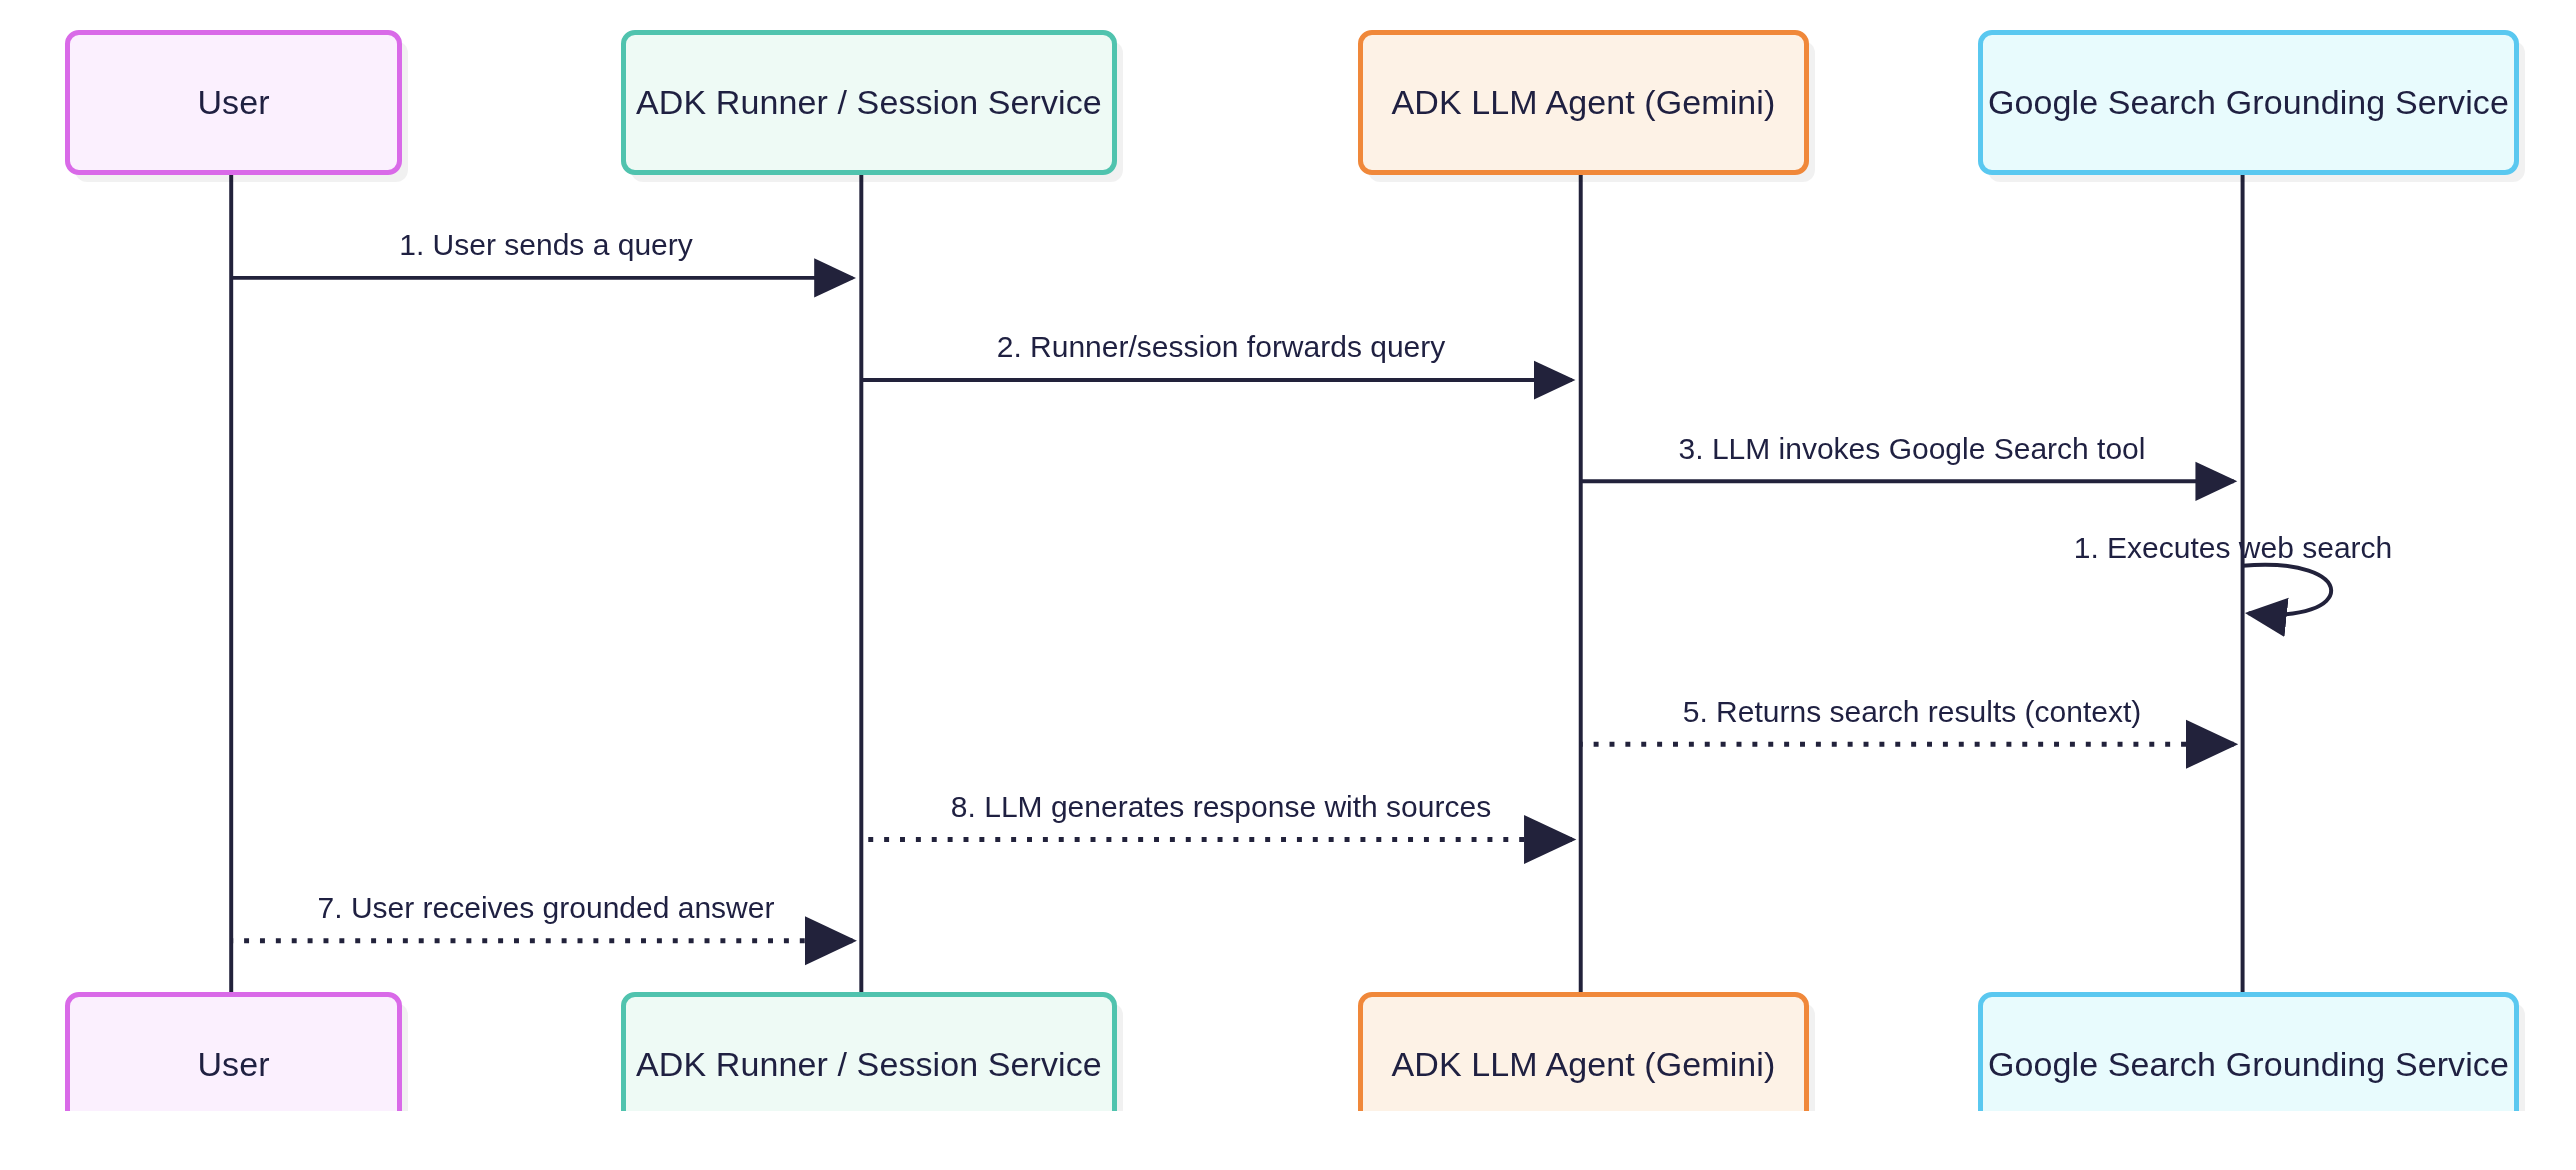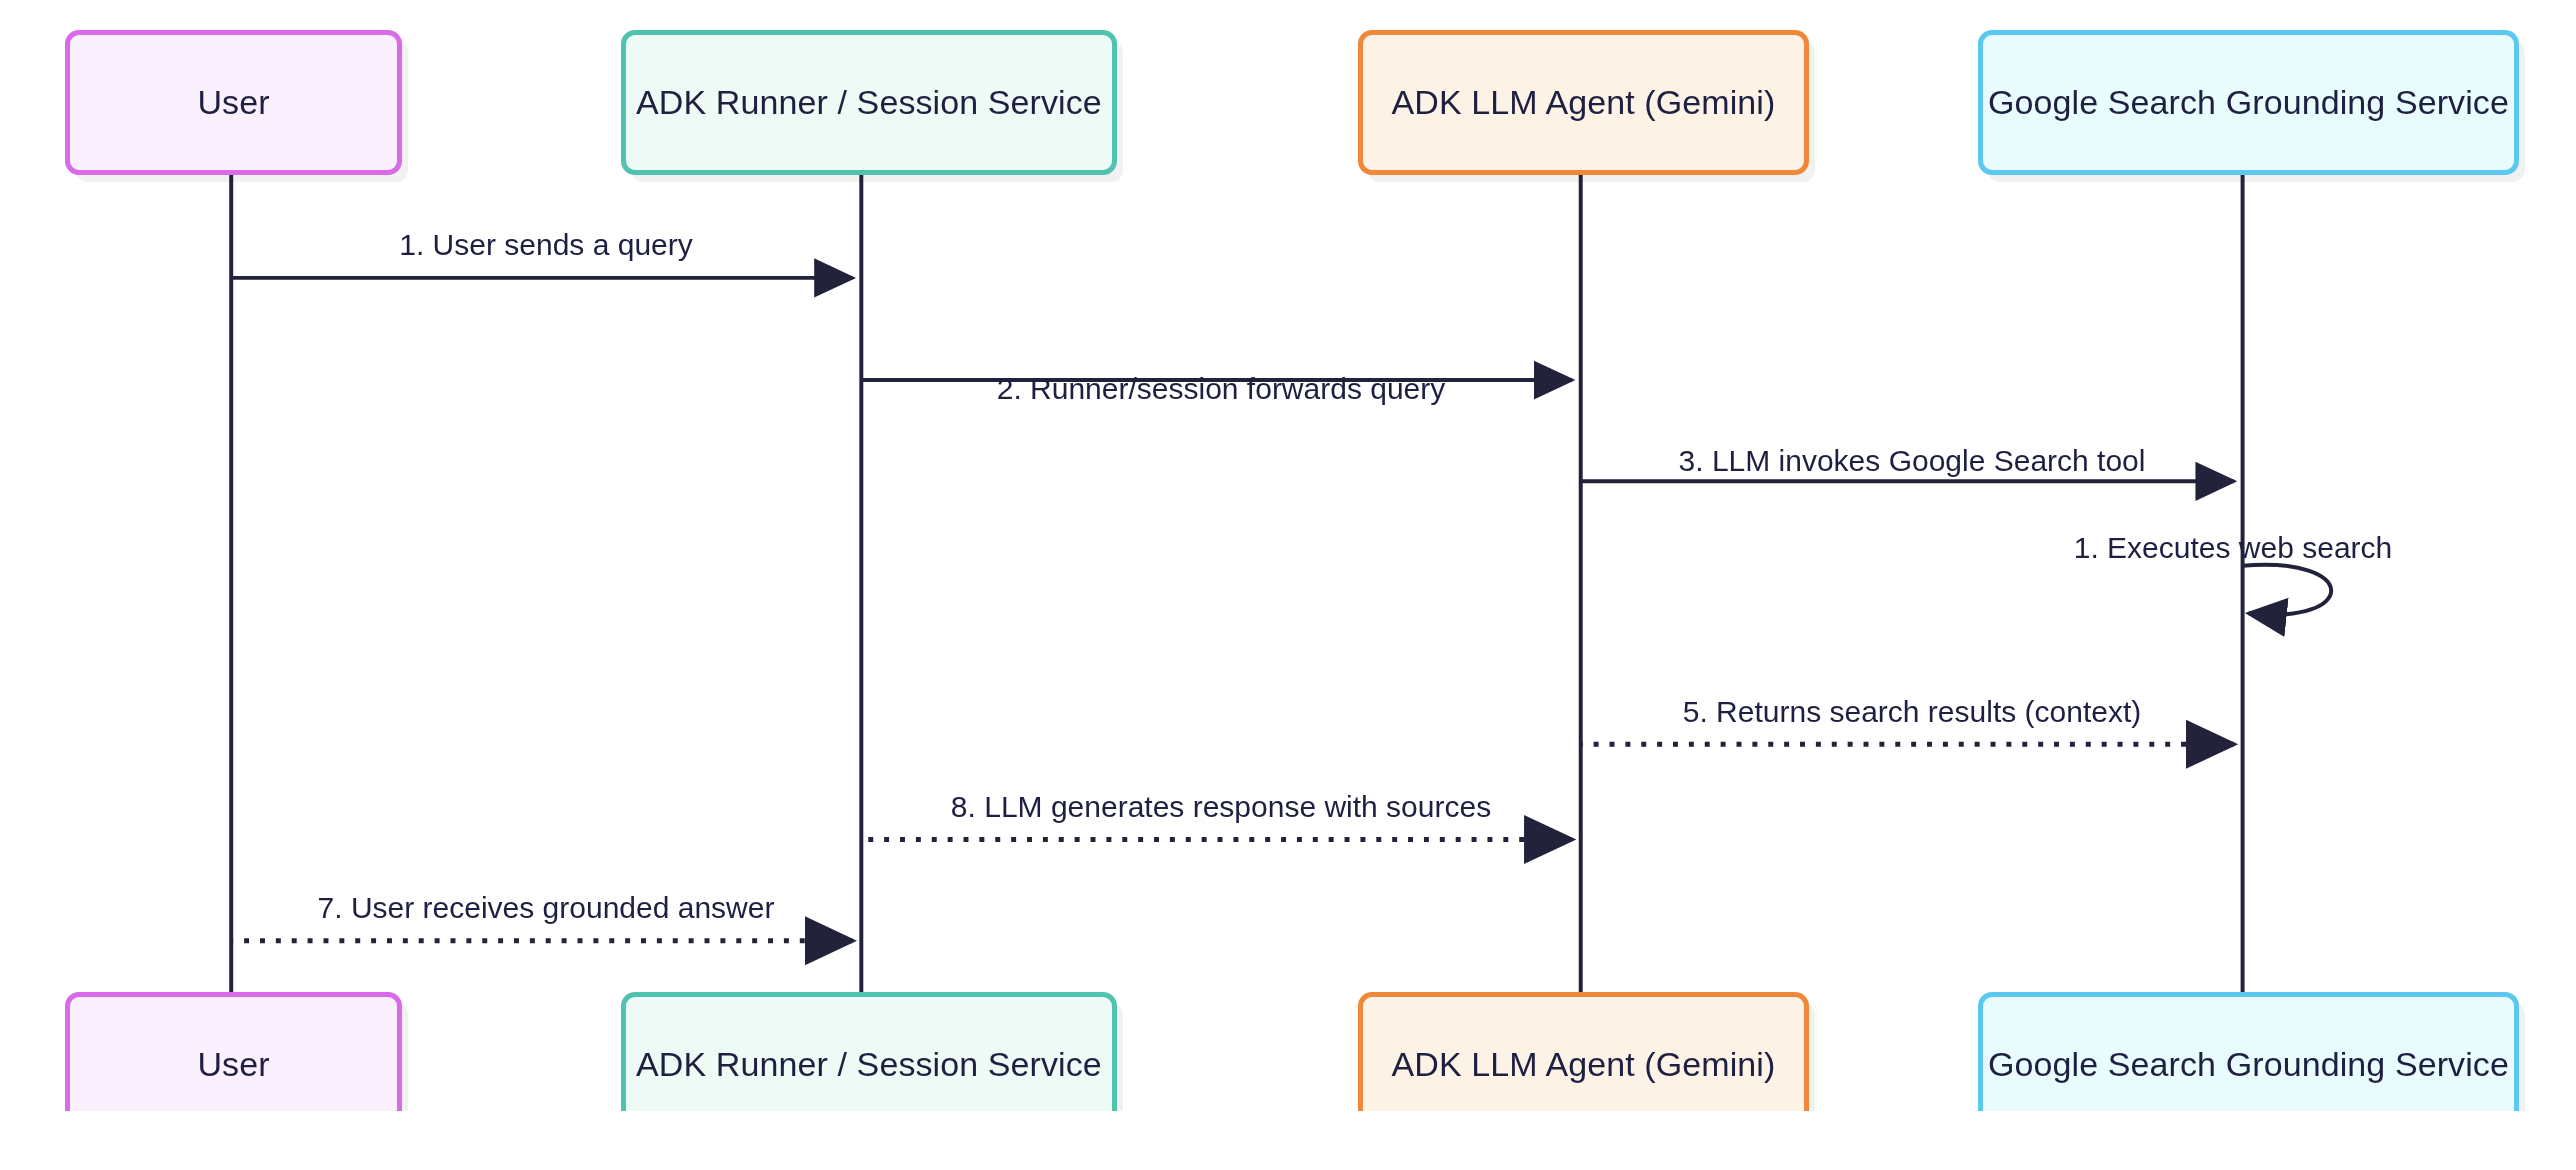--- a/index.html
+++ b/index.html
@@ -120,22 +120,22 @@
       <div class="participant-box" style="left: 1358px; top: 992px; width: 451px; height: 145px; border-color: rgb(240, 136, 58); background: rgb(253, 242, 230);">
         <span class="participant-label">ADK LLM Agent (Gemini)</span>
       </div>
       <div class="participant-box" style="left: 1978px; top: 992px; width: 541px; height: 145px; border-color: rgb(90, 200, 240); background: rgb(232, 251, 253);">
         <span class="participant-label">Google Search Grounding Service</span>
       </div>
     </div>
 
   <div id="message-labels">
       <div class="message-label" style="left: 546px; top: 228px;">1. User sends a query</div>
-      <div class="message-label" style="left: 1221px; top: 330px; margin-top: 42px;">2. Runner/session forwards query</div>
-      <div class="message-label" style="left: 1912px; top: 432px; margin-top: 12px;">3. LLM invokes Google Search tool</div>
+      <div class="message-label" style="left: 1221px; top: 330px;">2. Runner/session forwards query</div>
+      <div class="message-label" style="left: 1912px; top: 432px;">3. LLM invokes Google Search tool</div>
       <div class="message-label" style="left: 2233px; top: 531px;">1. Executes web search</div>
       <div class="message-label" style="left: 1912px; top: 695px;">5. Returns search results (context)</div>
       <div class="message-label" style="left: 1221px; top: 790px;">8. LLM generates response with sources</div>
       <div class="message-label" style="left: 546px; top: 891px;">7. User receives grounded answer</div>
     </div>
 
 </div>
 
 
 </body></html>

